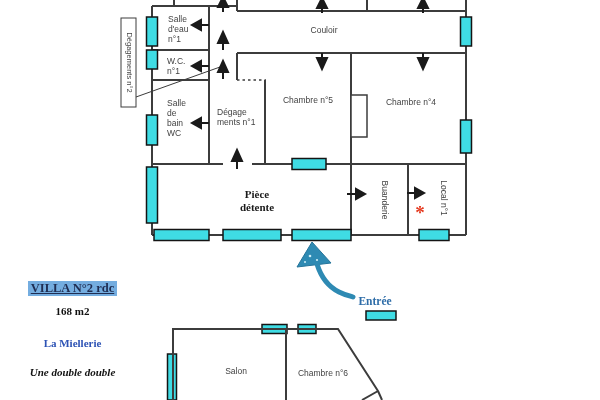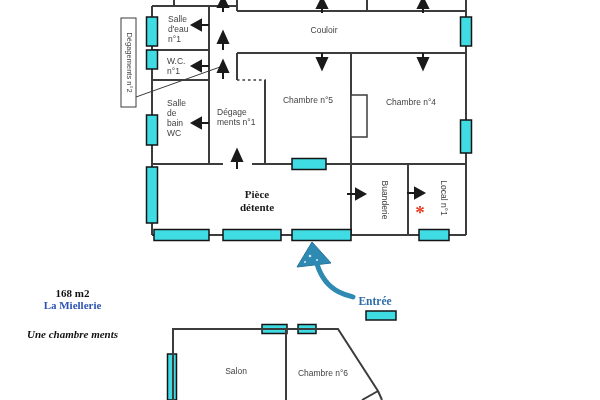--- a/index.html
+++ b/index.html
@@ -4,21 +4,21 @@
 <style>
   html,body{margin:0;padding:0;background:#ffffff;}
   #canvas{position:relative;width:600px;height:400px;background:#ffffff;overflow:hidden;
           font-family:"Liberation Sans",sans-serif;}
   svg text{user-select:none;}
   .info{position:absolute;left:10px;top:278px;width:125px;text-align:center;
          font-family:"Liberation Serif",serif;color:#111111;}
   .info .title{display:inline-block;font-weight:bold;font-size:12.5px;
          text-decoration:underline;color:#1f2d52;background:#74ade0;padding:0 3px;line-height:15px;}
   .info .area{margin-top:9px;font-weight:bold;font-size:11px;color:#111111;}
-  .info .resname{margin-top:0;font-weight:bold;font-size:11px;color:#2d53b5;}
+  .info .resname{margin-top:20px;font-weight:bold;font-size:11px;color:#2d53b5;}
   .info .desc{margin-top:17px;font-weight:bold;font-style:italic;font-size:11px;color:#111111;}
 </style>
 </head>
 <body>
 
 <div id="canvas">
 
   <svg width="600" height="400" viewBox="0 0 600 400">
 
     <g stroke="#3c3c3c" stroke-width="2" fill="none">
@@ -154,18 +154,19 @@
       <circle cx="310" cy="256" r="1.3" fill="#cfeef7"></circle>
       <circle cx="317" cy="260" r="1.1" fill="#cfeef7"></circle>
       <circle cx="305" cy="262" r="1.0" fill="#cfeef7"></circle>
       <path d="M317,264 C321,277 329,287 339,292 C345,295 350,296 353,297" fill="none" stroke="#2e8ab3" stroke-width="5" stroke-linecap="round"></path>
     </g>
     <text x="375" y="305" font-family="Liberation Serif, serif" font-weight="bold" font-size="11.5" fill="#2e6da8" text-anchor="middle">Entrée</text>
   </svg>
 
   
   <div class="info">
+    <div><span class="title">VILLA N°2 rdc</span></div>
     <div class="area">168 m2</div>
     <div class="resname">La Miellerie</div>
-    <div class="desc">Une chambre ments</div>
+    <div class="desc">Une double double</div>
   </div>
 
 </div>
 
 </body></html>

